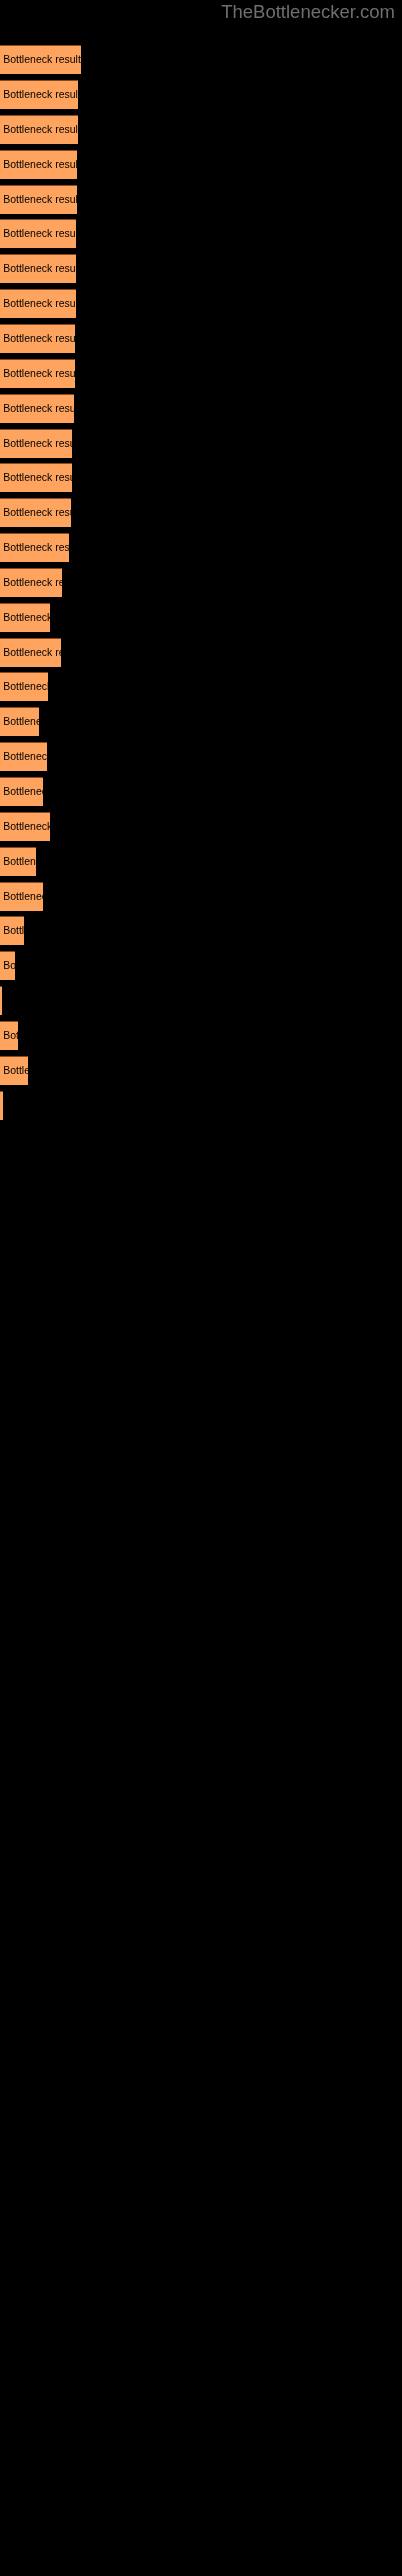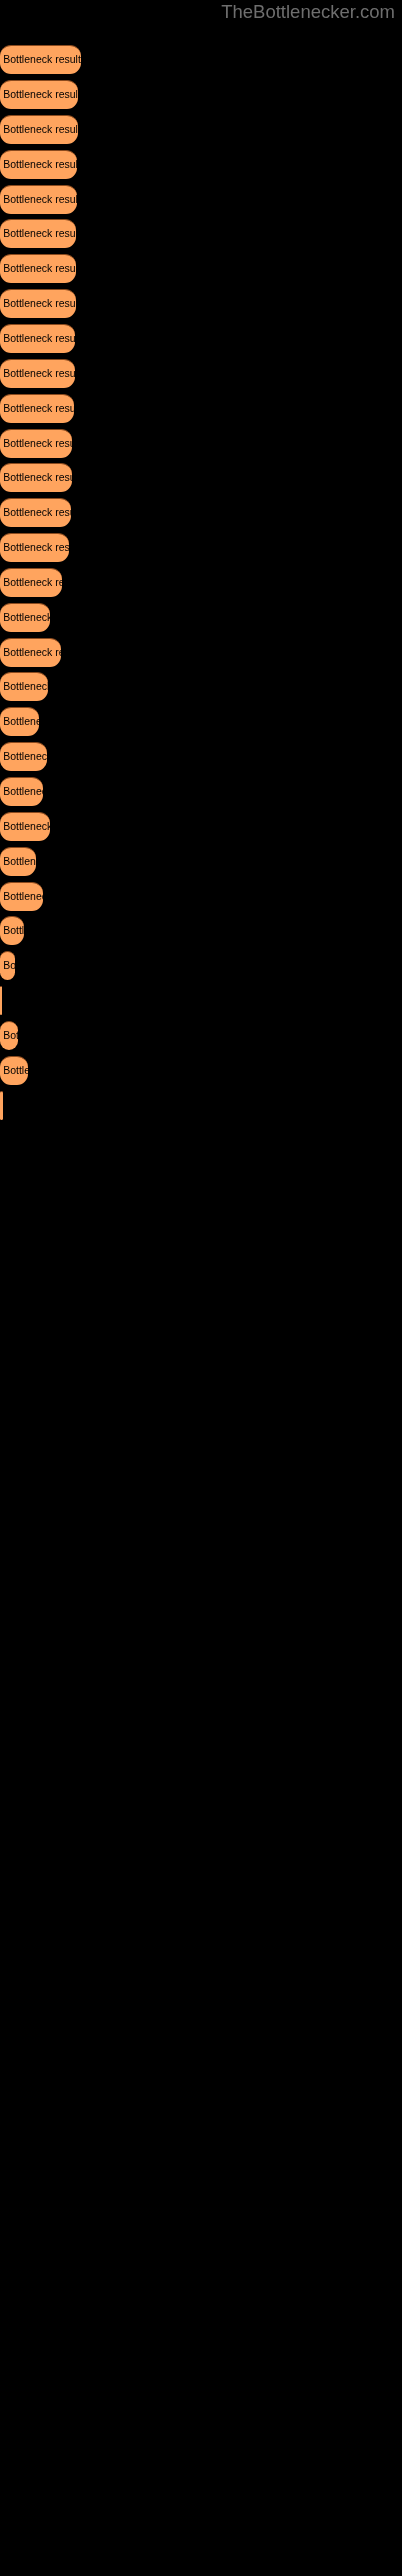--- a/index.html
+++ b/index.html
@@ -40,21 +40,20 @@
   }
   .bar {
     position: absolute;
     left: 0;
     top: 0;
     height: 29px;
     background: #FFA45E;
     border-top: 1.6px solid #8a4a1e;
     overflow: hidden;
     white-space: nowrap;
-    border-radius: 11px;
   }
   .bar-label {
     position: absolute;
     left: 3.2px;
     top: 50%;
     transform: translateY(-50%);
     font-size: 10.5px;
     line-height: 11.3px;
     color: #000000;
     white-space: nowrap;

